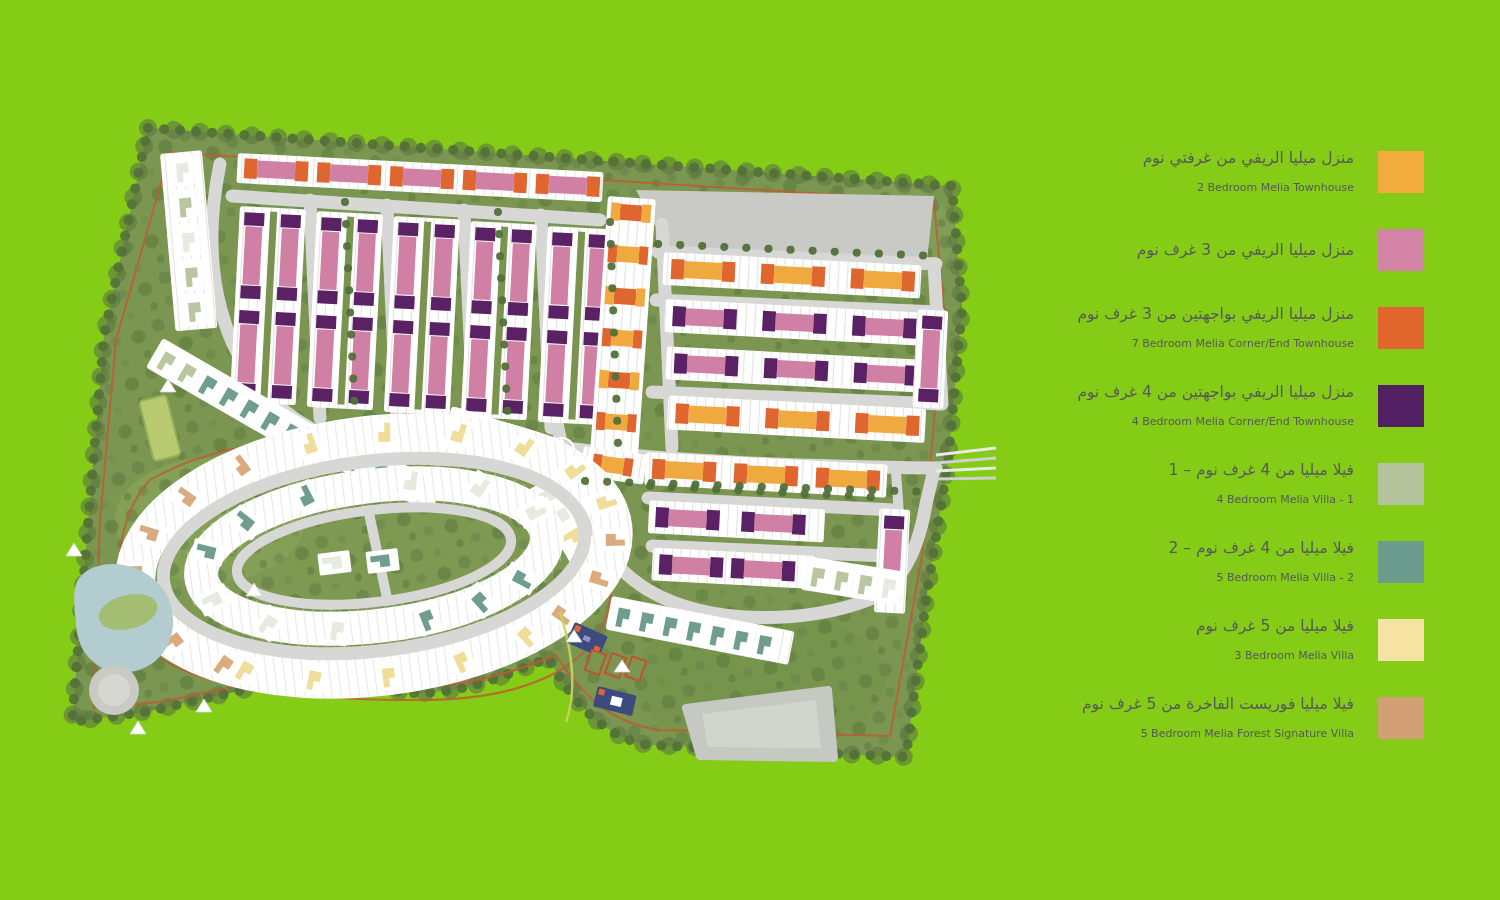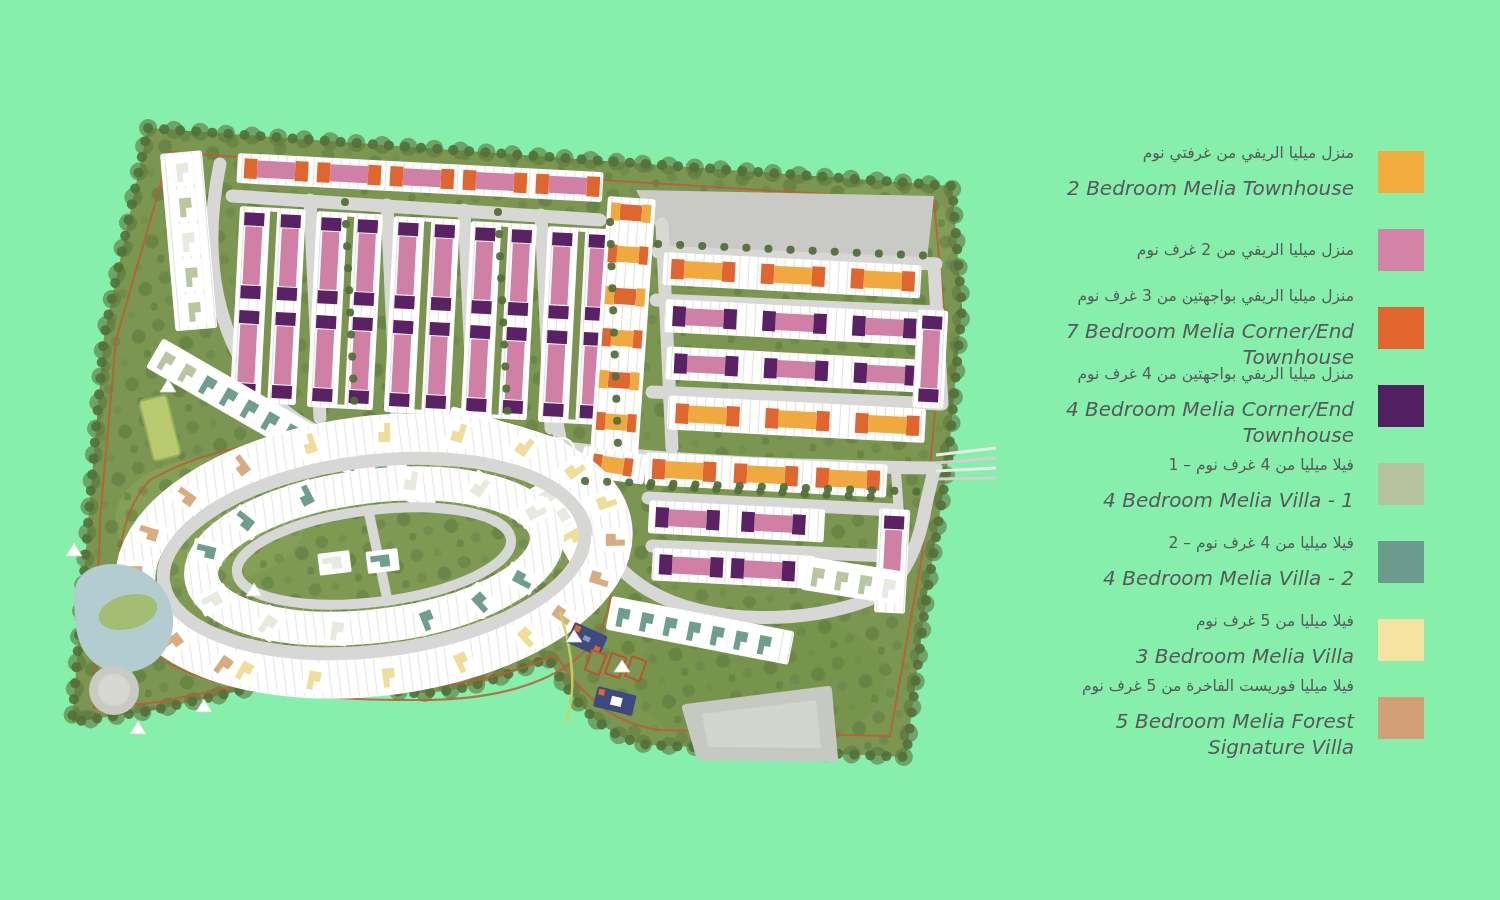--- a/index.html
+++ b/index.html
@@ -1,24 +1,24 @@
 <!DOCTYPE html>
 <html><head>
 <meta charset="utf-8">
 <style>
   html,body{margin:0;padding:0;background:#ffffff;}
-  .stage{position:relative;width:1500px;height:900px;background:#86efac;overflow:hidden;
+  .stage{position:relative;width:1500px;height:900px;background:#84cc16;overflow:hidden;
          font-family:"DejaVu Sans",sans-serif;}
   .map-svg{position:absolute;left:0;top:0;}
   
   .legend{position:absolute;left:1048px;top:133px;width:376px;}
   .lg-row{display:flex;align-items:center;height:78px;}
   .lg-text{flex:1;text-align:right;padding-right:24px;color:#58585a;}
   .lg-ar{font-size:15.5px;line-height:1.35;}
-  .lg-en{font-size:20px;line-height:1.3;margin-top:12px;font-style:italic;}
+  .lg-en{font-size:11px;line-height:1.3;margin-top:12px;}
   .lg-swatch{width:46px;height:42px;flex:none;}
   
   .road{fill:none;stroke:#d7d7d5;stroke-width:13;stroke-linecap:round;stroke-linejoin:round;}
   .road-thin{fill:none;stroke:#d7d7d5;stroke-width:10;stroke-linecap:round;}
   .strip{fill:#ffffff;}
   .lines{fill:url(#plotlines);opacity:.65;}
   .ring-out{fill:none;stroke:#ffffff;stroke-width:40;}
   .ring-in{fill:none;stroke:#ffffff;stroke-width:34;}
   .ringlines{fill:none;stroke:url(#plotlines);stroke-width:38;opacity:.55;}
   .dots{fill:none;stroke:#52703a;stroke-width:8;stroke-linecap:round;stroke-dasharray:.1 22;opacity:.95;}
@@ -424,21 +424,21 @@
 <div class="legend">
   <div class="lg-row">
     <div class="lg-text">
       <div class="lg-ar" dir="rtl">منزل ميليا الريفي من غرفتي نوم</div>
       <div class="lg-en">2 Bedroom Melia Townhouse</div>
     </div>
     <div class="lg-swatch" style="background-color: rgb(242, 172, 62);"></div>
   </div>
   <div class="lg-row">
     <div class="lg-text">
-      <div class="lg-ar" dir="rtl">منزل ميليا الريفي من 2 غرف نوم</div>
+      <div class="lg-ar" dir="rtl">منزل ميليا الريفي من 3 غرف نوم</div>
     </div>
     <div class="lg-swatch" style="background-color: rgb(211, 131, 166);"></div>
   </div>
   <div class="lg-row">
     <div class="lg-text">
       <div class="lg-ar" dir="rtl">منزل ميليا الريفي بواجهتين من 3 غرف نوم</div>
       <div class="lg-en">7 Bedroom Melia Corner/End Townhouse</div>
     </div>
     <div class="lg-swatch" style="background-color: rgb(224, 102, 46);"></div>
   </div>
@@ -452,21 +452,21 @@
   <div class="lg-row">
     <div class="lg-text">
       <div class="lg-ar" dir="rtl">فيلا ميليا من 4 غرف نوم – 1</div>
       <div class="lg-en">4 Bedroom Melia Villa - 1</div>
     </div>
     <div class="lg-swatch" style="background-color: rgb(181, 195, 156);"></div>
   </div>
   <div class="lg-row">
     <div class="lg-text">
       <div class="lg-ar" dir="rtl">فيلا ميليا من 4 غرف نوم – 2</div>
-      <div class="lg-en">4 Bedroom Melia Villa - 2</div>
+      <div class="lg-en">5 Bedroom Melia Villa - 2</div>
     </div>
     <div class="lg-swatch" style="background-color: rgb(107, 155, 140);"></div>
   </div>
   <div class="lg-row">
     <div class="lg-text">
       <div class="lg-ar" dir="rtl">فيلا ميليا من 5 غرف نوم</div>
       <div class="lg-en">3 Bedroom Melia Villa</div>
     </div>
     <div class="lg-swatch" style="background-color: rgb(246, 227, 163);"></div>
   </div>

